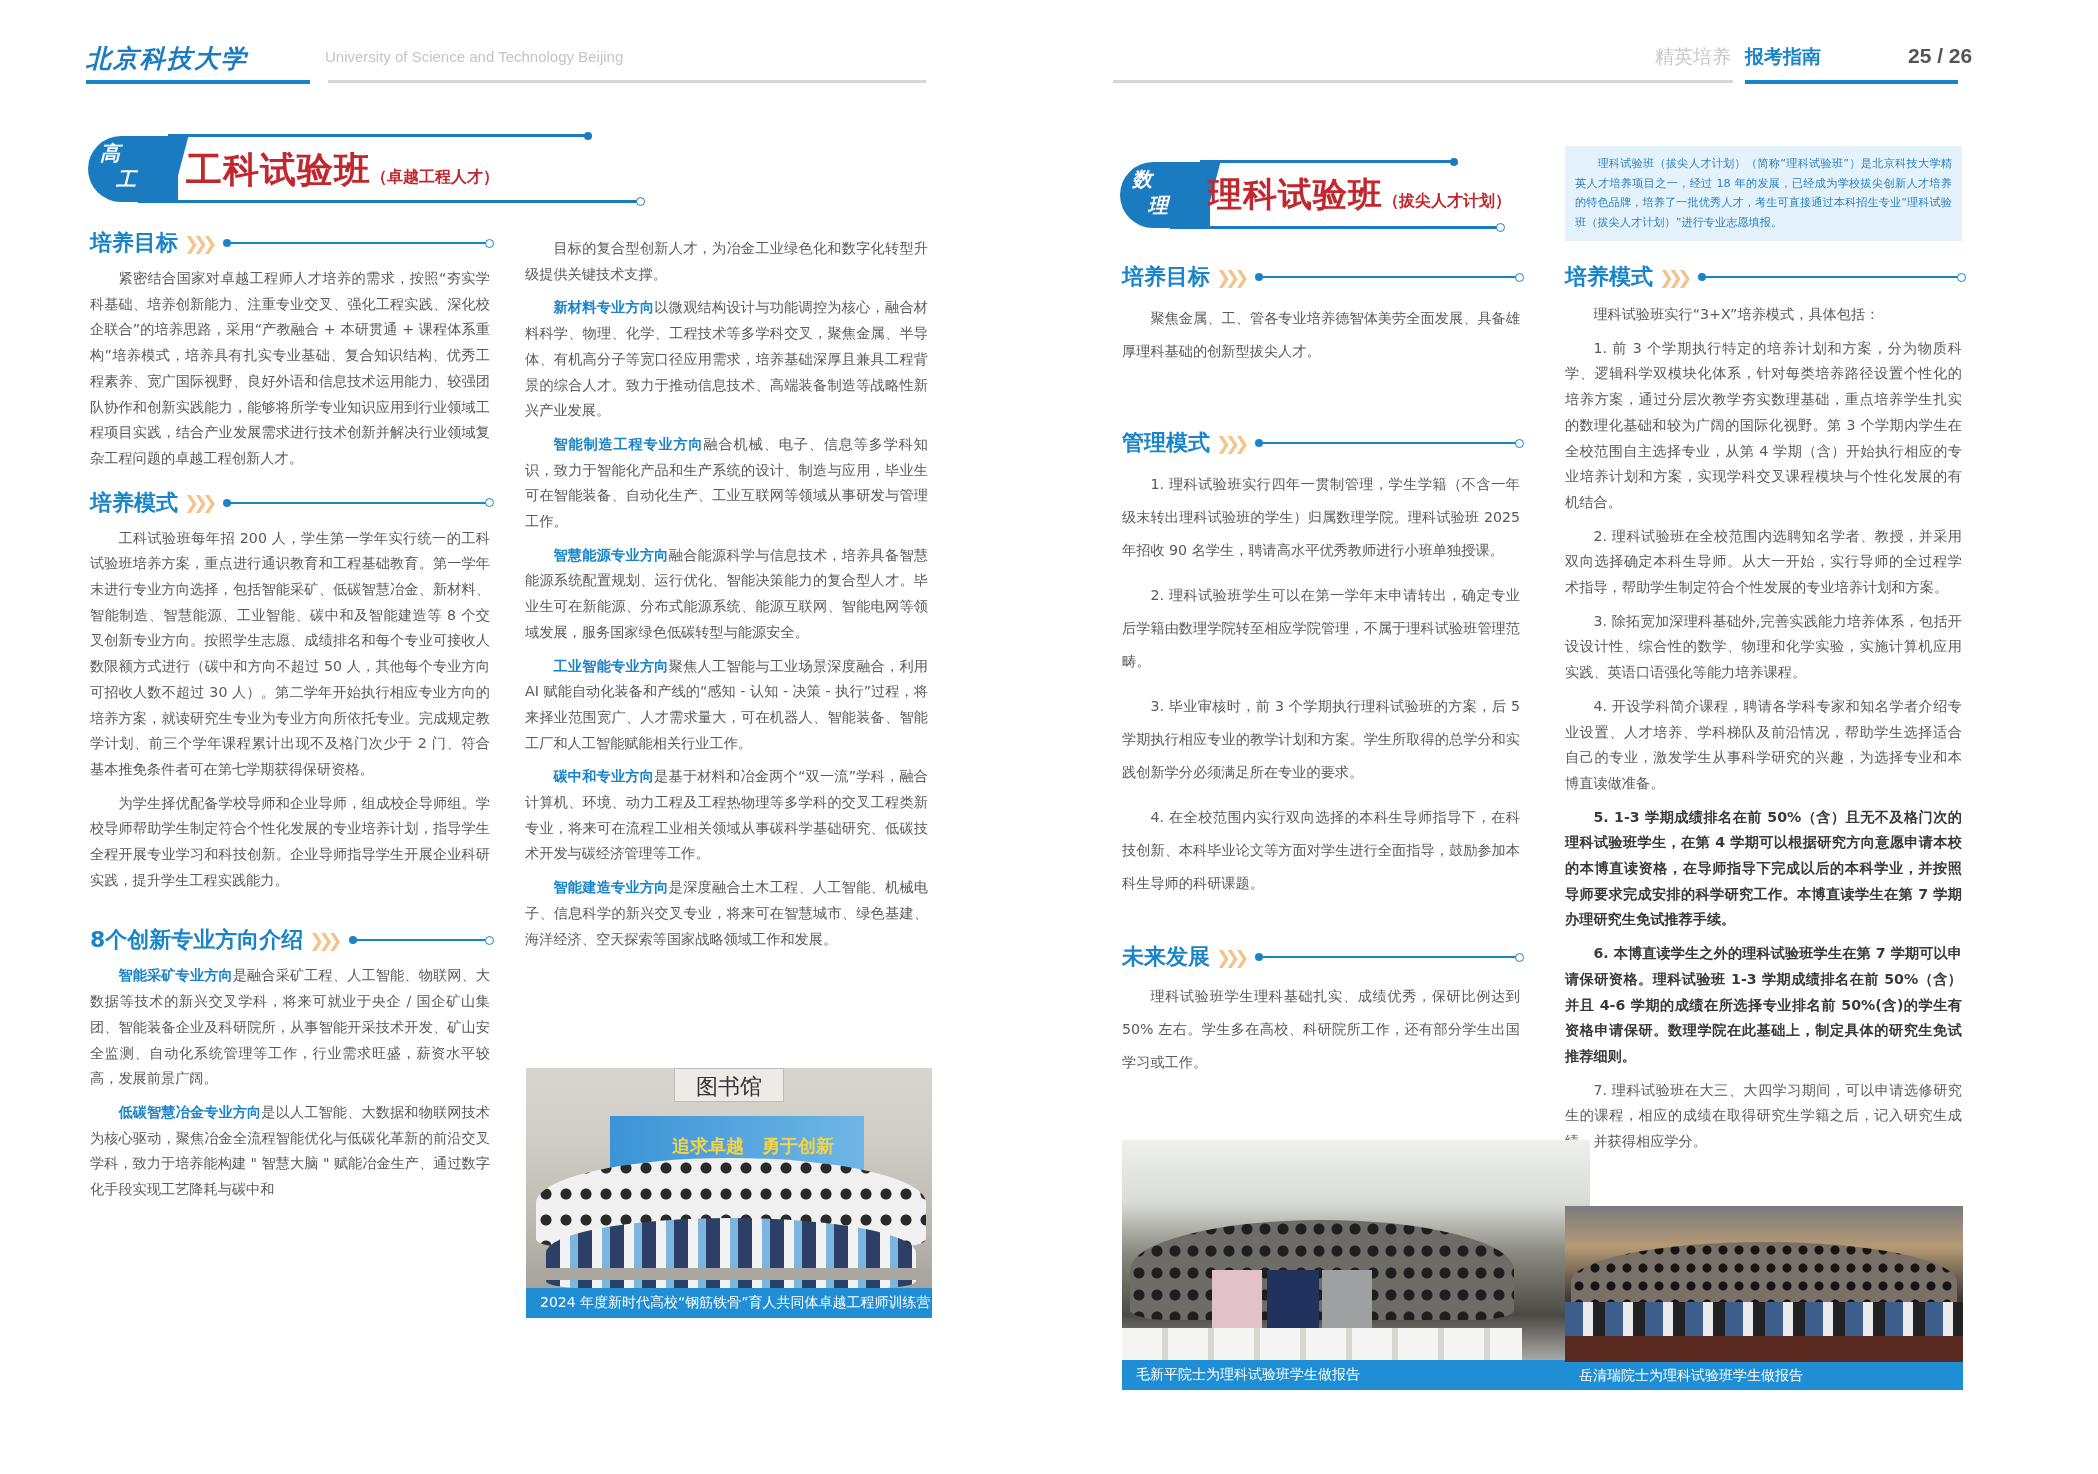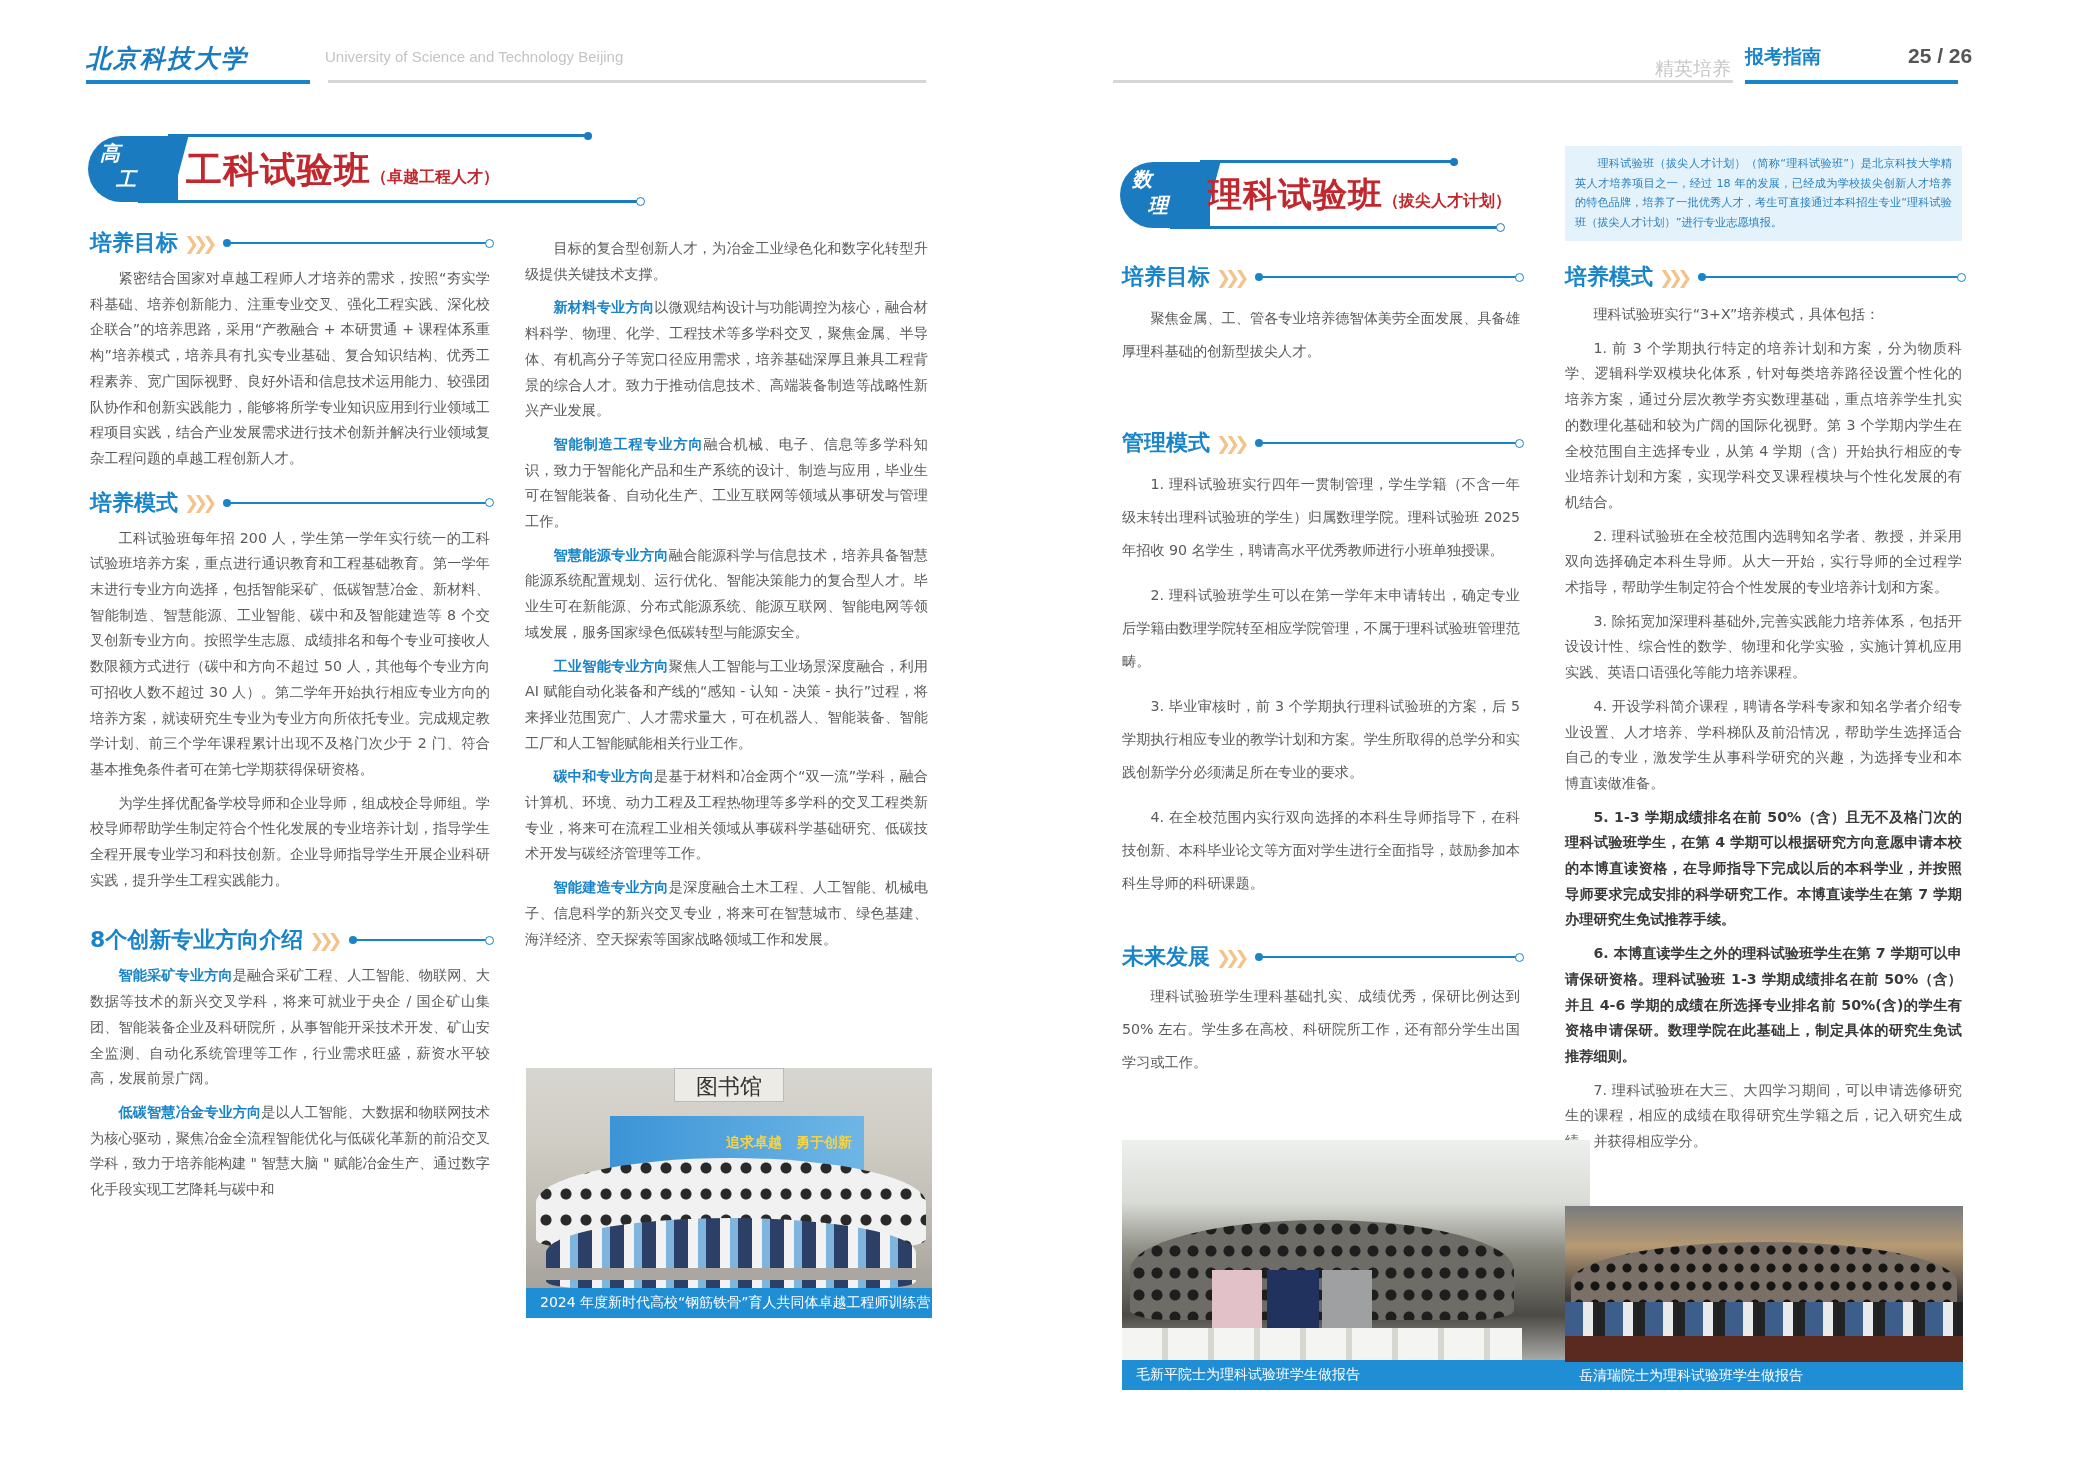--- a/index.html
+++ b/index.html
@@ -59,21 +59,21 @@
 </head>
 <body>
 
 <div class="abs logo">北京科技大学</div>
 <div class="abs uni-en">University of Science and Technology Beijing</div>
 <div class="abs rule-blue" style="left:86px; top:80px; width:224px;"></div>
 <div class="abs rule-grey" style="left:328px; top:80px; width:598px;"></div>
 
 <div class="abs rule-grey" style="left:1113px; top:80px; width:620px;"></div>
 <div class="abs rule-blue" style="left:1745px; top:80px; width:213px;"></div>
-<div class="abs hdr-tag muted" style="left:1655px; top:56px;">精英培养</div>
+<div class="abs hdr-tag muted" style="left:1655px; top:44px;">精英培养</div>
 <div class="abs hdr-tag active" style="left:1745px; top:44px;">报考指南</div>
 <div class="abs page-num" style="left:1908px; top:44px;">25 / 26</div>
 
 <div class="abs banner" style="left:88px; top:126px; width:470px;">
   <div class="pill"></div>
   <div class="pill-curve"></div>
   <div class="line-top" style="left:80px; width:420px;"></div>
   <div class="dot-fill" style="left:496px;"></div>
   <div class="line-bot" style="left:50px; width:502px;"></div>
   <div class="dot-open" style="left:548px;"></div>
@@ -132,21 +132,21 @@
   <p class="p"><span class="kw">碳中和专业方向</span><span>是基于材料和冶金两个“双一流”学科，融合计算机、环境、动力工程及工程热物理等多学科的交叉工程类新专业，将来可在流程工业相关领域从事碳科学基础研究、低碳技术开发与碳经济管理等工作。</span></p>
   <div class="gap"></div>
   <p class="p"><span class="kw">智能建造专业方向</span><span>是深度融合土木工程、人工智能、机械电子、信息科学的新兴交叉专业，将来可在智慧城市、绿色基建、海洋经济、空天探索等国家战略领域工作和发展。</span></p>
 </div>
 
 <div class="abs photo" style="left:526px; top:1068px; width:406px; height:250px;">
   <div class="img" style="height:258px; background: linear-gradient(180deg, #d8d6d0 0%, #cfccc4 30%, #bdb9b0 60%, #9a978f 100%);">
     <div class="abs" style="left:148px; top:0; width:110px; height:34px; background:#ecebe6; border:1px solid #bbb;"></div>
     <div class="abs" style="left:148px; top:4px; width:110px; text-align:center; font-family:'DejaVu Serif', serif; font-size:22px; color:#333;">图书馆</div>
     <div class="abs" style="left:84px; top:48px; width:254px; height:70px; background: linear-gradient(90deg,#3b94d6,#6fb6e6);"></div>
-    <div class="abs" style="left:72px; top:66px; width:254px; text-align:right; font-size:14px; color:#f5d346; font-weight:bold;">追求卓越　勇于创新</div>
+    <div class="abs" style="left:100px; top:66px; width:254px; text-align:center; font-size:18px; color:#f5d346; font-weight:bold;">追求卓越　勇于创新</div>
     <div class="crowd" style="left:10px; top:90px; width:390px; height:90px; background: radial-gradient(circle at 10px 10px, #2a2a2a 5px, #f1f1f1 6px) 0 0/20px 26px;"></div>
     <div class="crowd" style="left:20px; top:150px; width:370px; height:70px; background: repeating-linear-gradient(90deg, #2c3f66 0 14px, #f2f2f2 14px 24px, #7fb4dc 24px 32px);"></div>
     <div class="abs" style="left:0; top:200px; width:406px; height:12px; background:#aaa7a0;"></div>
   </div>
   <div class="cap" style="height:30px;">2024 年度新时代高校“钢筋铁骨”育人共同体卓越工程师训练营</div>
 </div>
 
 <div class="abs banner" style="left:1120px; top:152px; width:420px;">
   <div class="pill"></div>
   <div class="pill-curve"></div>

